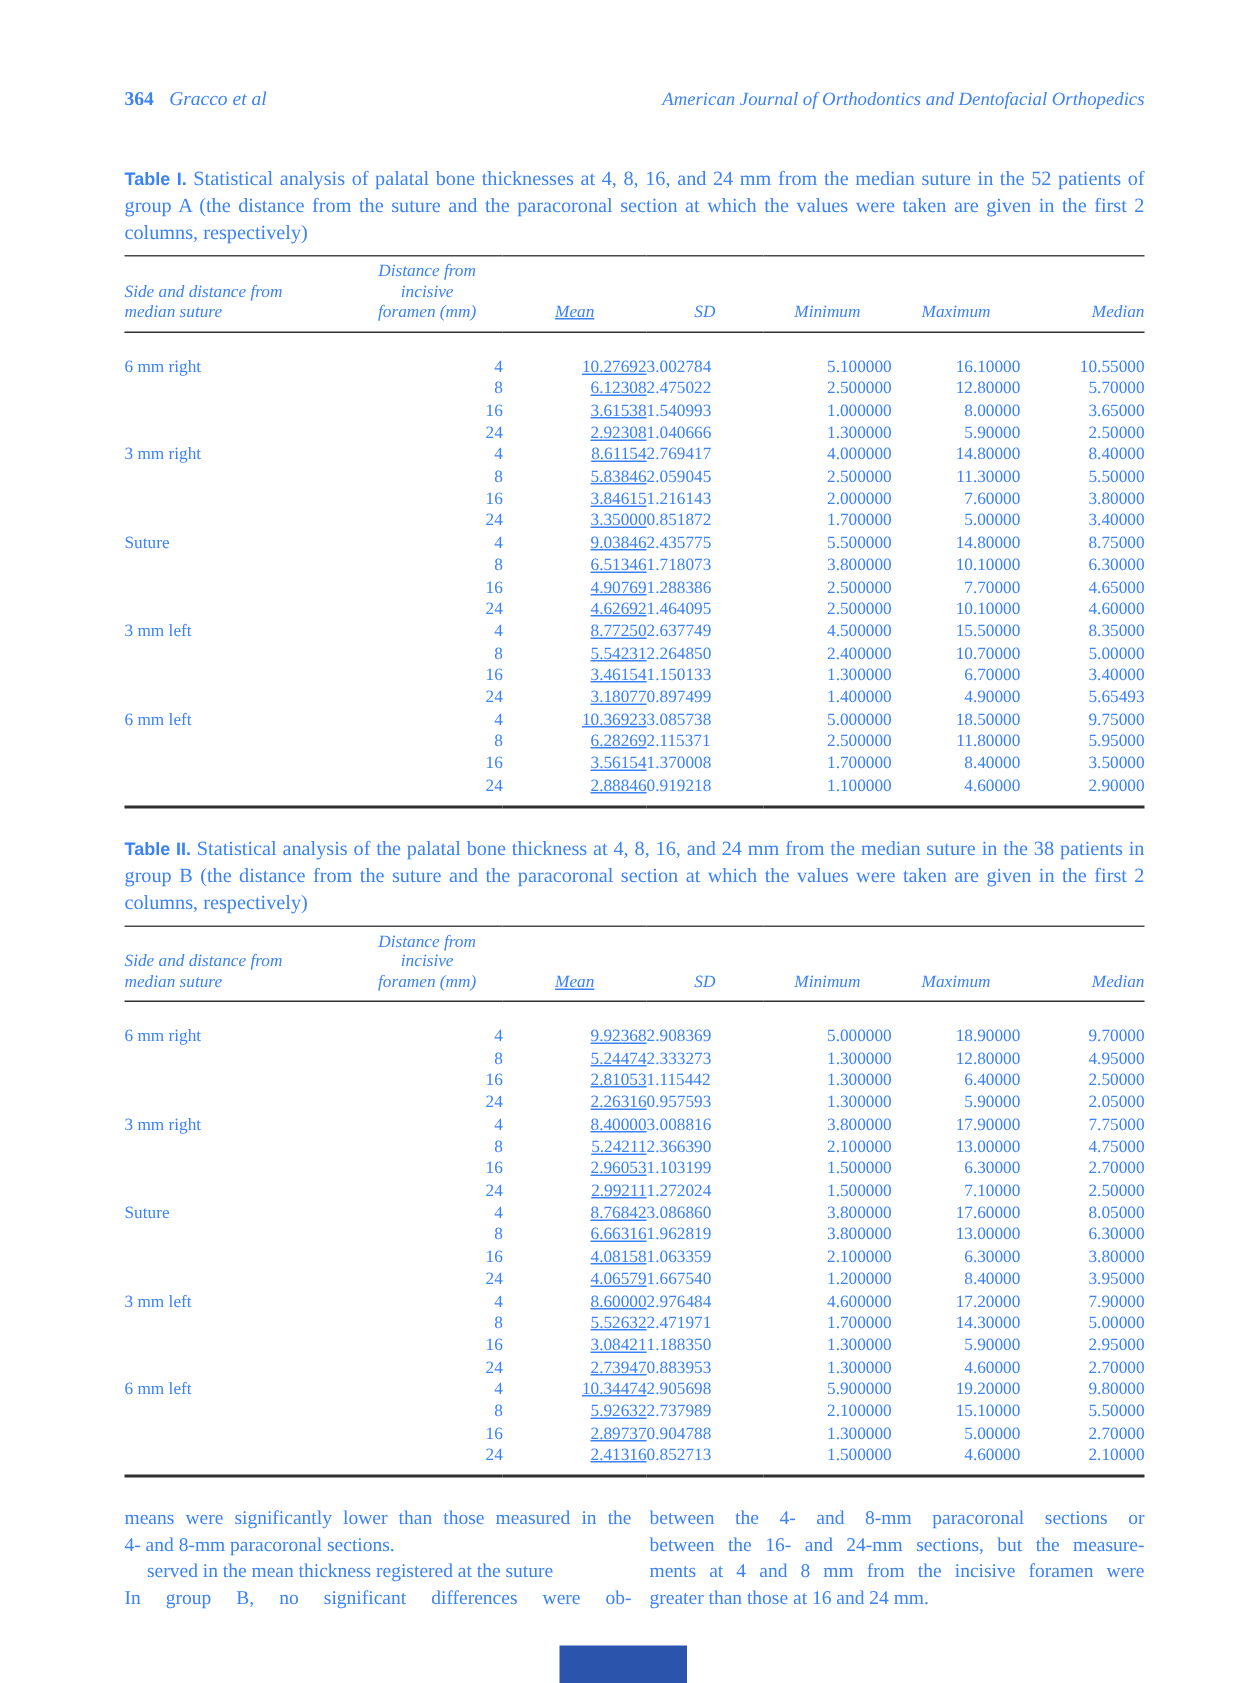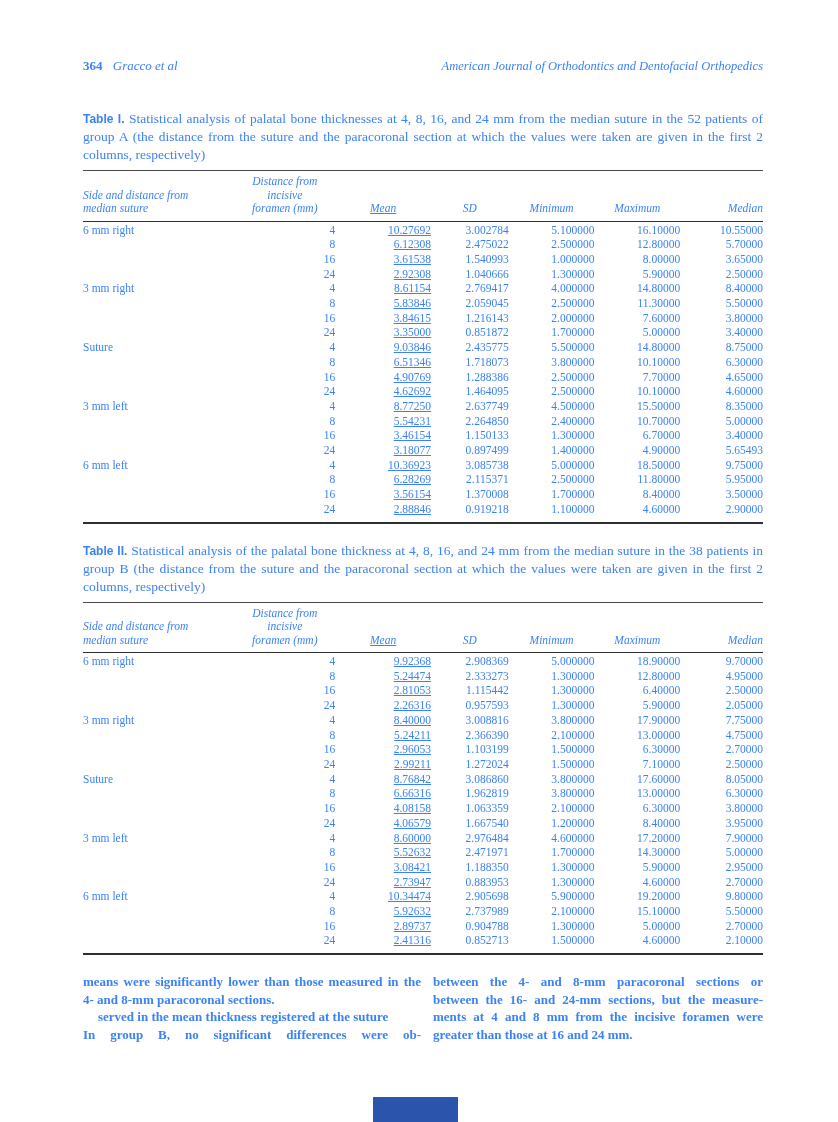--- a/index.html
+++ b/index.html
@@ -22,39 +22,39 @@
 
   
   table.stat { border-collapse:collapse; table-layout:fixed; width:680px; margin:0 0 18px 0;
                border-bottom:2px solid #2f2f2f; }
   table.stat thead th {
     font-style:italic; font-weight:normal; font-size:11.5px; line-height:13.5px;
     vertical-align:bottom; padding:4px 0 5px 0;
     border-top:1.5px solid #4a4a4a; border-bottom:1.8px solid #2f2f2f;
   }
   table.stat td { font-size:11.5px; line-height:14.7px; padding:0; }
-  table.stat tbody tr:first-child td { padding-top:1px; }
+  table.stat tbody tr:first-child td { padding-top:16px; }
   table.stat tbody tr:last-child td { padding-bottom:5px; }
   .c0 { width:150px; text-align:left; }
   .c1 { width:100px; text-align:right; }
   td.c1 { padding-right:30px; }
   th.c1 { text-align:center; }
   .c2 { width:95px; text-align:right;text-decoration:underline; }
   th.c2 { text-align:center; }
-  .c3 { width:77px; text-align:right; }
+  .c3 { width:77px; }
   th.c3 { text-align:center; }
   .c4 { width:85px; text-align:right; }
   th.c4 { text-align:center; }
   .c5 { width:85px; text-align:right; }
   th.c5 { text-align:center; }
   .c6 { width:82px; text-align:right; }
   th.c6 { text-align:right; }
 
   
-  .bodytext { display:flex; justify-content:space-between; margin-top:10px;font-weight:bold; }
+  .bodytext { display:flex; justify-content:space-between; margin-top:10px; }
   .tcol { font-size:13px; line-height:17.6px; }
   .tcol-left { width:338px; }
   .tcol-right { width:330px; }
   .line { text-align:justify; text-align-last:justify; }
   .line.last { text-align-last:left; }
   .para.indent .line:first-child { text-indent:15px; }
 
   .blue-marker { position:absolute; left:373px; top:1097px; width:85px; height:25px; }
 </style>
 </head>

